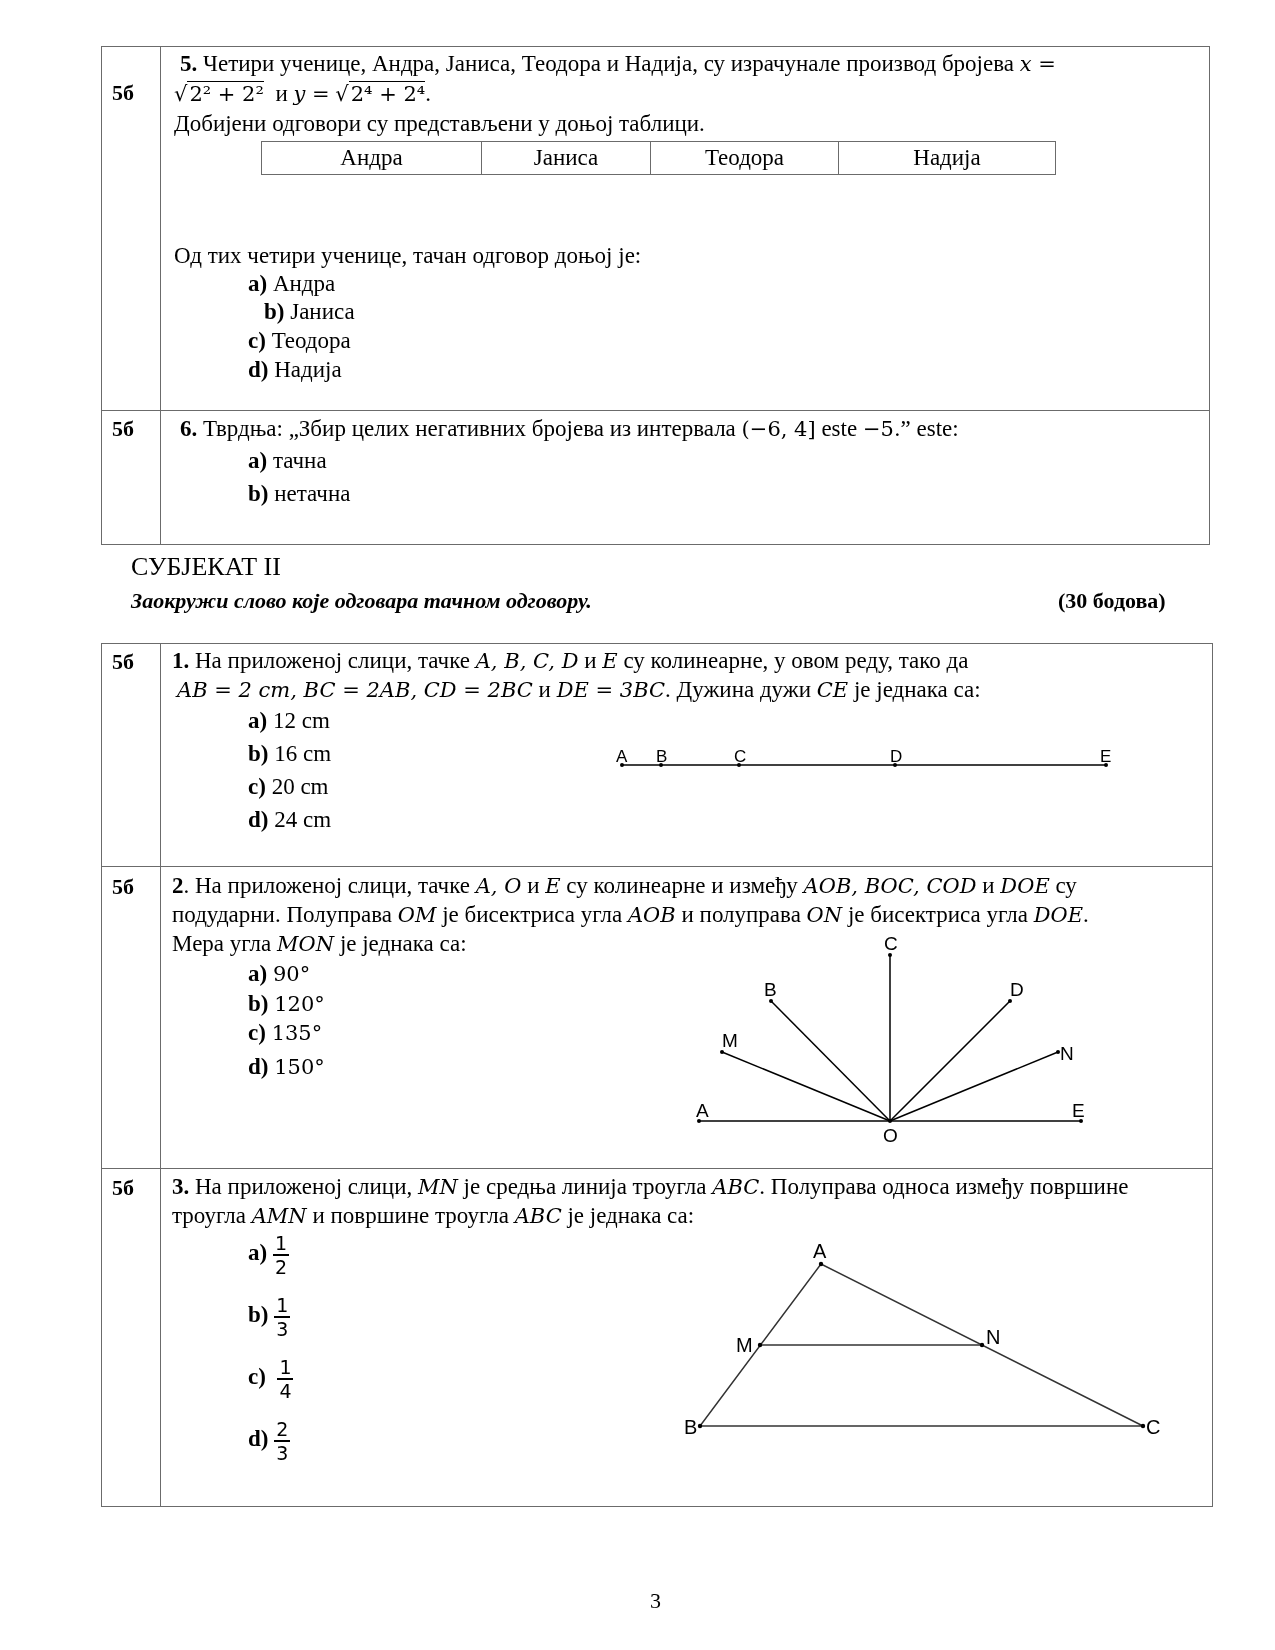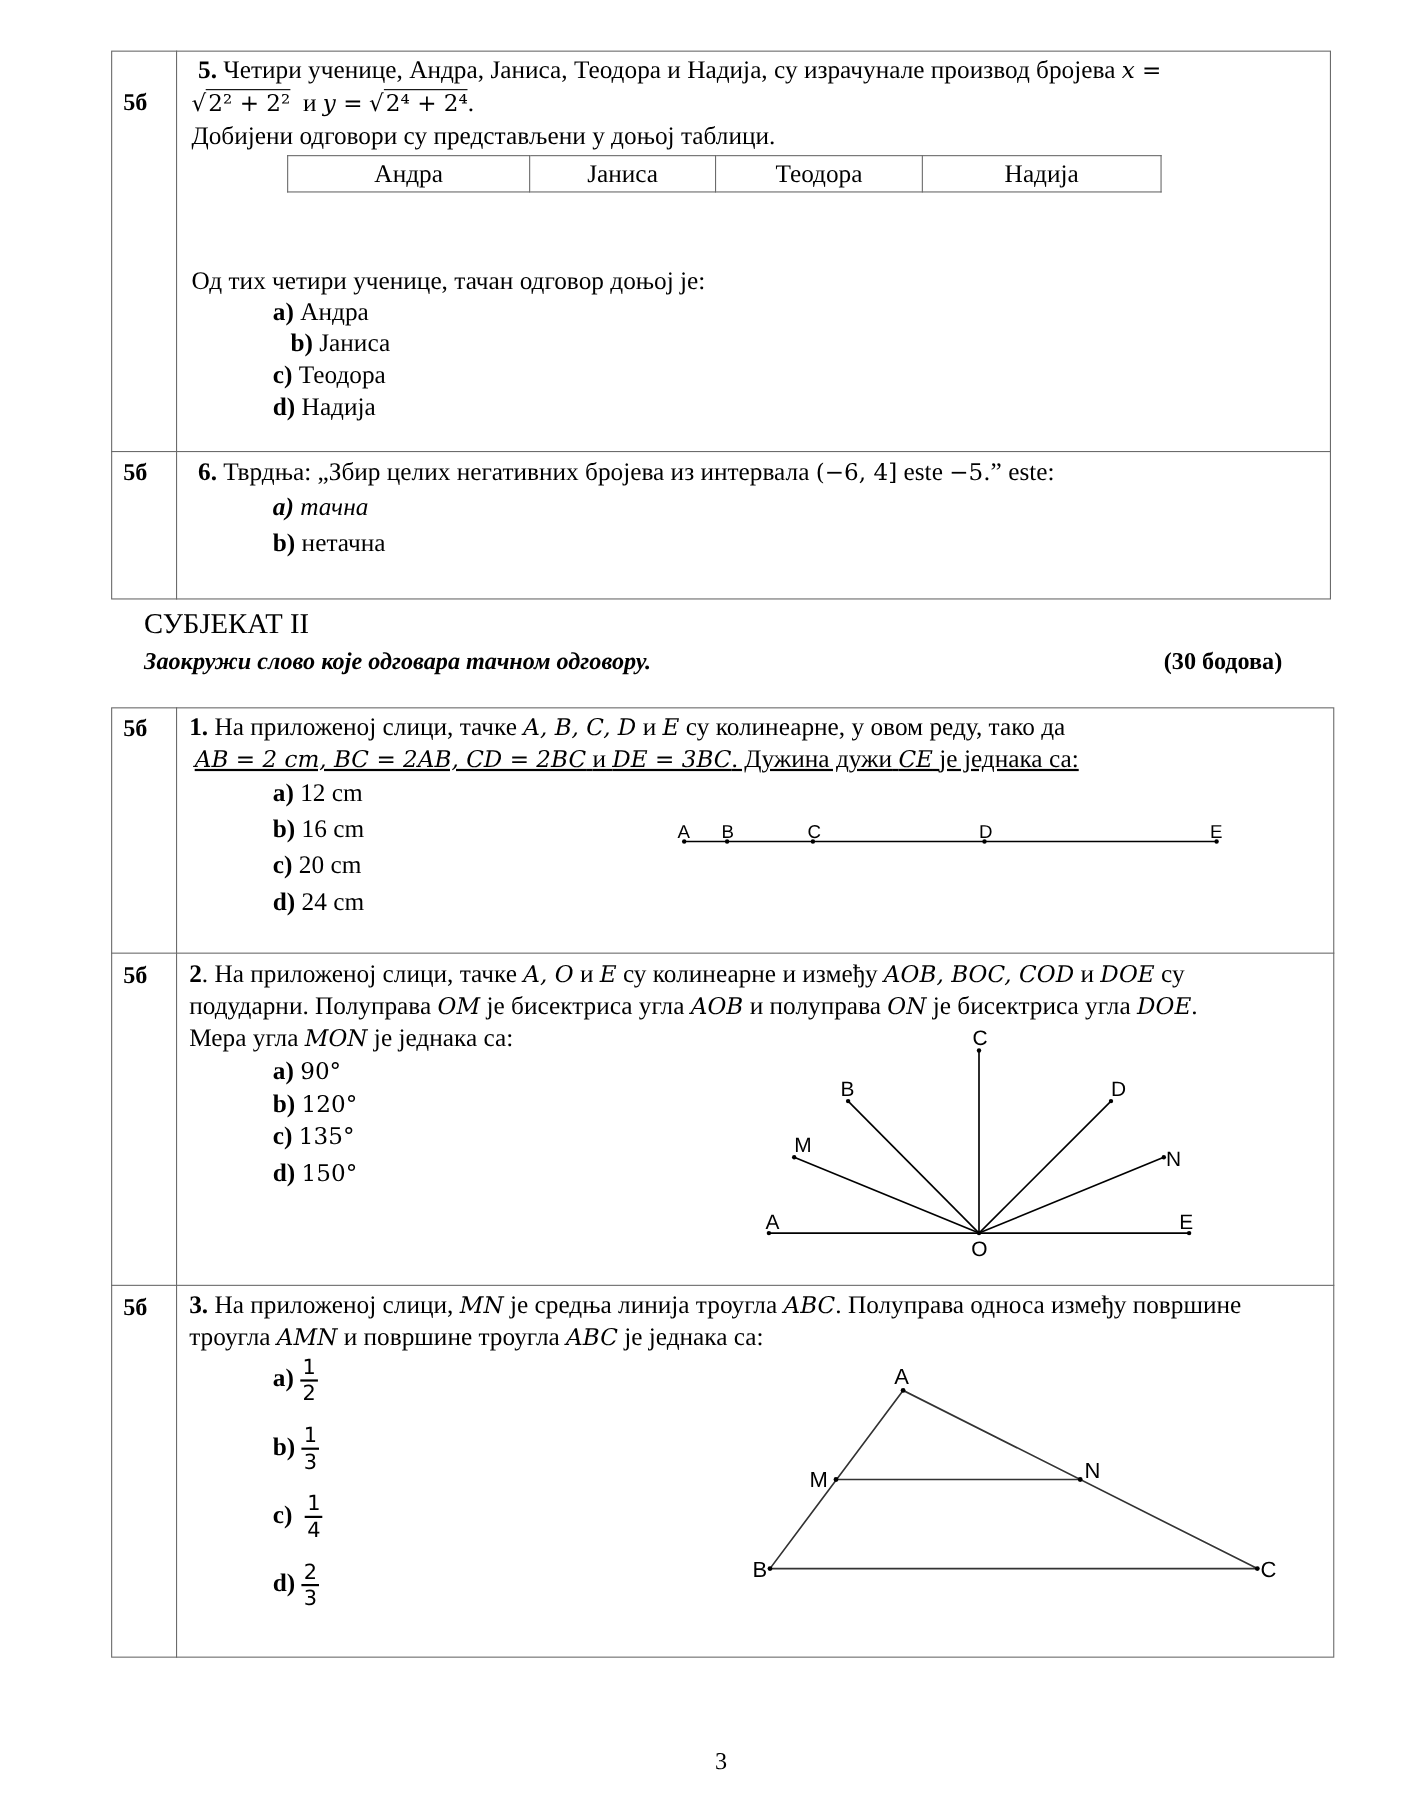--- a/index.html
+++ b/index.html
@@ -64,42 +64,42 @@
 <div class="opt" style="left:248px; top:356px;"><b>d)</b> <span>Надија</span></div>
 
 <div class="pts" style="left:112px; top:416px;">5б</div>
 <div class="txt" style="left:180px; top:415px;">
   <b>6.</b>
   <span>Тврдња: „Збир целих негативних бројева из интервала</span>
   <span class="mr">(−6, 4]</span>
   <span>este</span>
   <span class="mr">−5.</span><span>” este:</span>
 </div>
-<div class="opt" style="left:248px; top:447px;font-style:italic;"><b>a)</b> <span>тачна</span></div>
+<div class="opt" style="left:248px; top:447px;"><b>a)</b> <span>тачна</span></div>
 <div class="opt" style="left:248px; top:480px;"><b>b)</b> <span>нетачна</span></div>
 
 <div class="heading" style="left:131px; top:552px;">СУБЈЕКАТ II</div>
 <div class="subheading" style="left:131px; top:588px;">Заокружи слово које одговара тачном одговору.</div>
 <div class="abs" style="left:1058px; top:588px; font-weight:bold; font-size:22px;">(30 бодова)</div>
 
 <div class="box" style="left:101px; top:643px; width:1112px; height:864px;"></div>
 <div class="vline" style="left:160px; top:643px; height:864px;"></div>
 <div class="hline" style="left:101px; top:866px; width:1112px;"></div>
 <div class="hline" style="left:101px; top:1168px; width:1112px;"></div>
 
 <div class="pts" style="left:112px; top:649px;">5б</div>
 <div class="txt" style="left:172px; top:647px;">
   <b>1.</b>
   <span>На приложеној слици, тачке</span>
   <span class="m">A, B, C, D</span>
   <span>и</span>
   <span class="m">E</span>
   <span>су колинеарне, у овом реду, тако да</span>
 </div>
-<div class="txt" style="left:177px; top:676px;text-decoration:underline;">
+<div class="txt" style="left:177px; top:676px;">
   <span class="m">AB = 2 cm, BC = 2AB, CD = 2BC</span>
   <span>и</span>
   <span class="m">DE = 3BC</span><span>. Дужина дужи</span>
   <span class="m">CE</span>
   <span>је једнака са:</span>
 </div>
 <div class="opt" style="left:248px; top:707px;"><b>a)</b> <span>12 cm</span></div>
 <div class="opt" style="left:248px; top:740px;"><b>b)</b> <span>16 cm</span></div>
 <div class="opt" style="left:248px; top:773px;"><b>c)</b> <span>20 cm</span></div>
 <div class="opt" style="left:248px; top:806px;"><b>d)</b> <span>24 cm</span></div>

